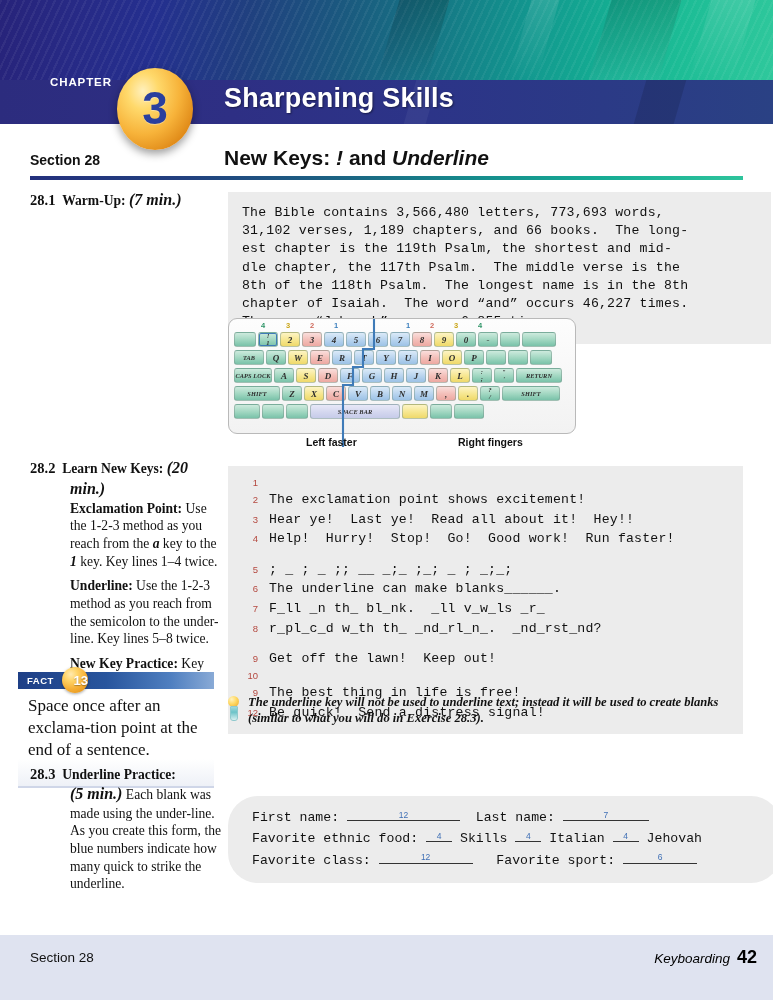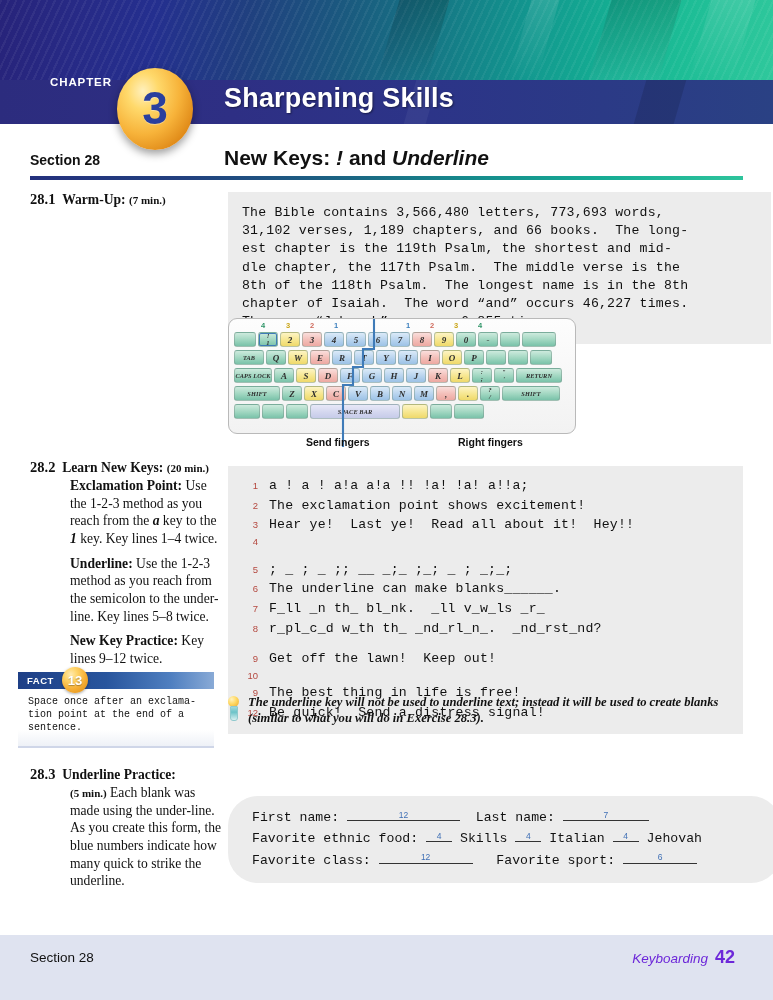--- a/index.html
+++ b/index.html
@@ -51,46 +51,46 @@
   #section-title{position:absolute;left:224px;top:146px;
     font-family:"Liberation Sans", sans-serif;font-size:21px;font-weight:700;color:#111;}
   #section-title i{font-style:italic;}
   #rule{position:absolute;left:30px;top:176px;width:713px;height:4px;
     background:linear-gradient(90deg,#24307d 0%,#22417f 22%,#1b6683 45%,#168b8c 62%,#16ab94 80%,#2ec49c 100%);}
 
   
   .side{position:absolute;left:30px;width:196px;font-size:13.6px;line-height:1.30;}
   .num{font-family:"Liberation Serif",serif;font-weight:700;font-size:14.5px;}
   .bld{font-weight:700;}
-  .mins{font-size:11px;font-weight:700;}
+  .mins{font-style:italic;font-size:16px;font-weight:700;}
   .hang{padding-left:40px;text-indent:-40px;}
   .indent{padding-left:40px;}
 
   #s281{top:190px;}
   #s282{top:458px;}
   #s282 p{margin:0 0 7px 0;}
   #s283{top:765px;}
   #s283 p{margin:0;}
 
   
   #fact-box{position:absolute;left:18px;top:672px;width:196px;
     background:#ffffff;border-bottom:2px solid #cfd6e8;}
   #fact-bar{height:17px;position:relative;
     background:linear-gradient(90deg,#1e3f86 0%,#28559d 45%,#4f7fc0 78%,#89aad6 100%);}
   #fact-bar .lbl{position:absolute;left:9px;top:2.5px;
     font-family:"Liberation Sans", sans-serif;font-size:9.5px;font-weight:700;
     color:#fff;letter-spacing:.5px;}
   #fact-badge{position:absolute;left:44px;top:-5px;width:26px;height:26px;border-radius:50%;
     background:radial-gradient(circle at 34% 28%, #ffeab0 0%, #ffd468 26%, #f5ad33 60%, #d98a14 100%);
     box-shadow:0 1px 3px rgba(0,0,0,.35);
-    display:flex;align-items:center;justify-content:center;}
+    display:flex;align-items:center;justify-content:flex-end;}
   #fact-badge span{font-family:"Liberation Sans", sans-serif;font-size:13px;font-weight:700;color:#fff;
     text-shadow:0 1px 1px rgba(0,0,0,.3);}
-  #fact-text{padding:6px 10px 12px 10px;font-size:10px;line-height:1.30;
-    background:linear-gradient(180deg,#ffffff 0%,#ffffff 72%,#eef1f7 100%);font-family:Liberation Mono, monospace;}
+  #fact-text{padding:6px 10px 25px 10px;font-size:17px;line-height:1.30;
+    background:linear-gradient(180deg,#ffffff 0%,#ffffff 72%,#eef1f7 100%);}
 
   
   .panel{position:absolute;left:228px;width:515px;background:#ececec;
     font-family:"Liberation Mono", monospace;}
   #warmup-panel{top:192px;padding:12px 14px 12px 14px;font-size:13.2px;line-height:1.38;
     letter-spacing:.2px;white-space:pre;}
 
   
   #kb-panel{top:318px;height:136px;background:transparent;}
 
@@ -117,22 +117,22 @@
          vertical-align:baseline;height:1em;}
   .bnum{position:absolute;left:0;right:0;bottom:1px;text-align:center;
         font-family:"Liberation Sans",sans-serif;font-size:8.5px;color:#3f6fb5;
         line-height:1;}
 
   
   #footer{position:absolute;left:0;top:935px;width:773px;height:65px;
     background:#dfe3f0;}
   #footer-left{position:absolute;left:30px;top:950px;
     font-family:"Liberation Sans",sans-serif;font-size:13.5px;color:#111;}
-  #footer-right{position:absolute;right:38px;top:947px;
-    font-family:"Liberation Sans",sans-serif;font-size:13.5px;color:#6d28d9;}
+  #footer-right{position:absolute;right:16px;top:947px;
+    font-family:"Liberation Sans",sans-serif;font-size:13.5px;color:#000000;}
   #footer-right .bk{font-style:italic;}
   #footer-right .pg{font-size:18px;font-weight:700;margin-left:7px;}
 
   
   #kbd{position:absolute;left:0;top:0;width:348px;height:116px;
     border:1.5px solid #b9b9b9;border-radius:9px;box-sizing:border-box;
     background:linear-gradient(180deg,#fdfdfd 0%,#f2f2f2 100%);}
   .krow{position:absolute;left:5px;display:flex;gap:2px;}
   .key{height:15px;border-radius:3px;box-sizing:border-box;
     border:1px solid rgba(120,150,140,.5);
@@ -393,36 +393,36 @@
         </div>
         <div class="key w30 kg">
           <span></span>
         </div>
       </div>
 
     <svg id="divline" viewBox="0 0 348 132">
       <polyline points="145,-6 145,30 134,30 134,48 124,48 124,66 114,66 114,100 114,128" fill="none" stroke="#3f7bb8" stroke-width="2.1"></polyline>
     </svg>
   </div>
-  <div class="kbcap" style="left:78px">Send fingers</div>
+  <div class="kbcap" style="left:78px">Left faster</div>
   <div class="kbcap" style="left:230px">Right fingers</div>
 </div>
 
 <div class="side" id="s282">
   <p class="hang"><span class="num">28.2</span>&nbsp;&nbsp;<span class="bld">Learn New Keys:</span>&nbsp;<span class="mins">(20 min.)</span></p>
   <p class="indent" style="margin-top:-7px"><span class="bld">Exclamation Point:</span><span> Use the 1-2-3 method as you reach from the </span><b><i>a</i></b><span> key to the </span><b><i>1</i></b><span> key.  Key lines 1–4 twice.</span></p>
   <p class="indent"><span class="bld">Underline:</span><span> Use the 1-2-3 method as you reach from the semicolon to the under-line.  Key lines 5–8 twice.</span></p>
   <p class="indent"><span class="bld">New Key Practice:</span><span> Key lines 9–12 twice.</span></p>
 </div>
 
 <div class="panel" id="drill-panel">
-    <div class="drow"><span class="dnum">1</span><span class="dtxt">a ! a ! a!a a!a !! !a! !a! a!!a;</span></div>
+    <div class="drow"><span class="dnum">1</span></div>
     <div class="drow"><span class="dnum">2</span><span class="dtxt">The exclamation point shows excitement!</span></div>
     <div class="drow"><span class="dnum">3</span><span class="dtxt">Hear ye!  Last ye!  Read all about it!  Hey!!</span></div>
-    <div class="drow"><span class="dnum">4</span></div>
+    <div class="drow"><span class="dnum">4</span><span class="dtxt">Help!  Hurry!  Stop!  Go!  Good work!  Run faster!</span></div>
     <div class="dgap"></div>
     <div class="drow"><span class="dnum">5</span><span class="dtxt">; _ ; _ ;; __ _;_ ;_; _ ; _;_;</span></div>
     <div class="drow"><span class="dnum">6</span><span class="dtxt">The underline can make blanks______.</span></div>
     <div class="drow"><span class="dnum">7</span><span class="dtxt">F_ll _n th_ bl_nk.  _ll v_w_ls _r_</span></div>
     <div class="drow"><span class="dnum">8</span><span class="dtxt">r_pl_c_d w_th th_ _nd_rl_n_.  _nd_rst_nd?</span></div>
     <div class="dgap"></div>
     <div class="drow"><span class="dnum">9</span><span class="dtxt">Get off the lawn!  Keep out!</span></div>
     <div class="drow"><span class="dnum">10</span></div>
     <div class="drow"><span class="dnum">9</span><span class="dtxt">The best thing in life is free!</span></div>
     <div class="drow"><span class="dnum">12</span><span class="dtxt">Be quick!  Send a distress signal!</span></div>

